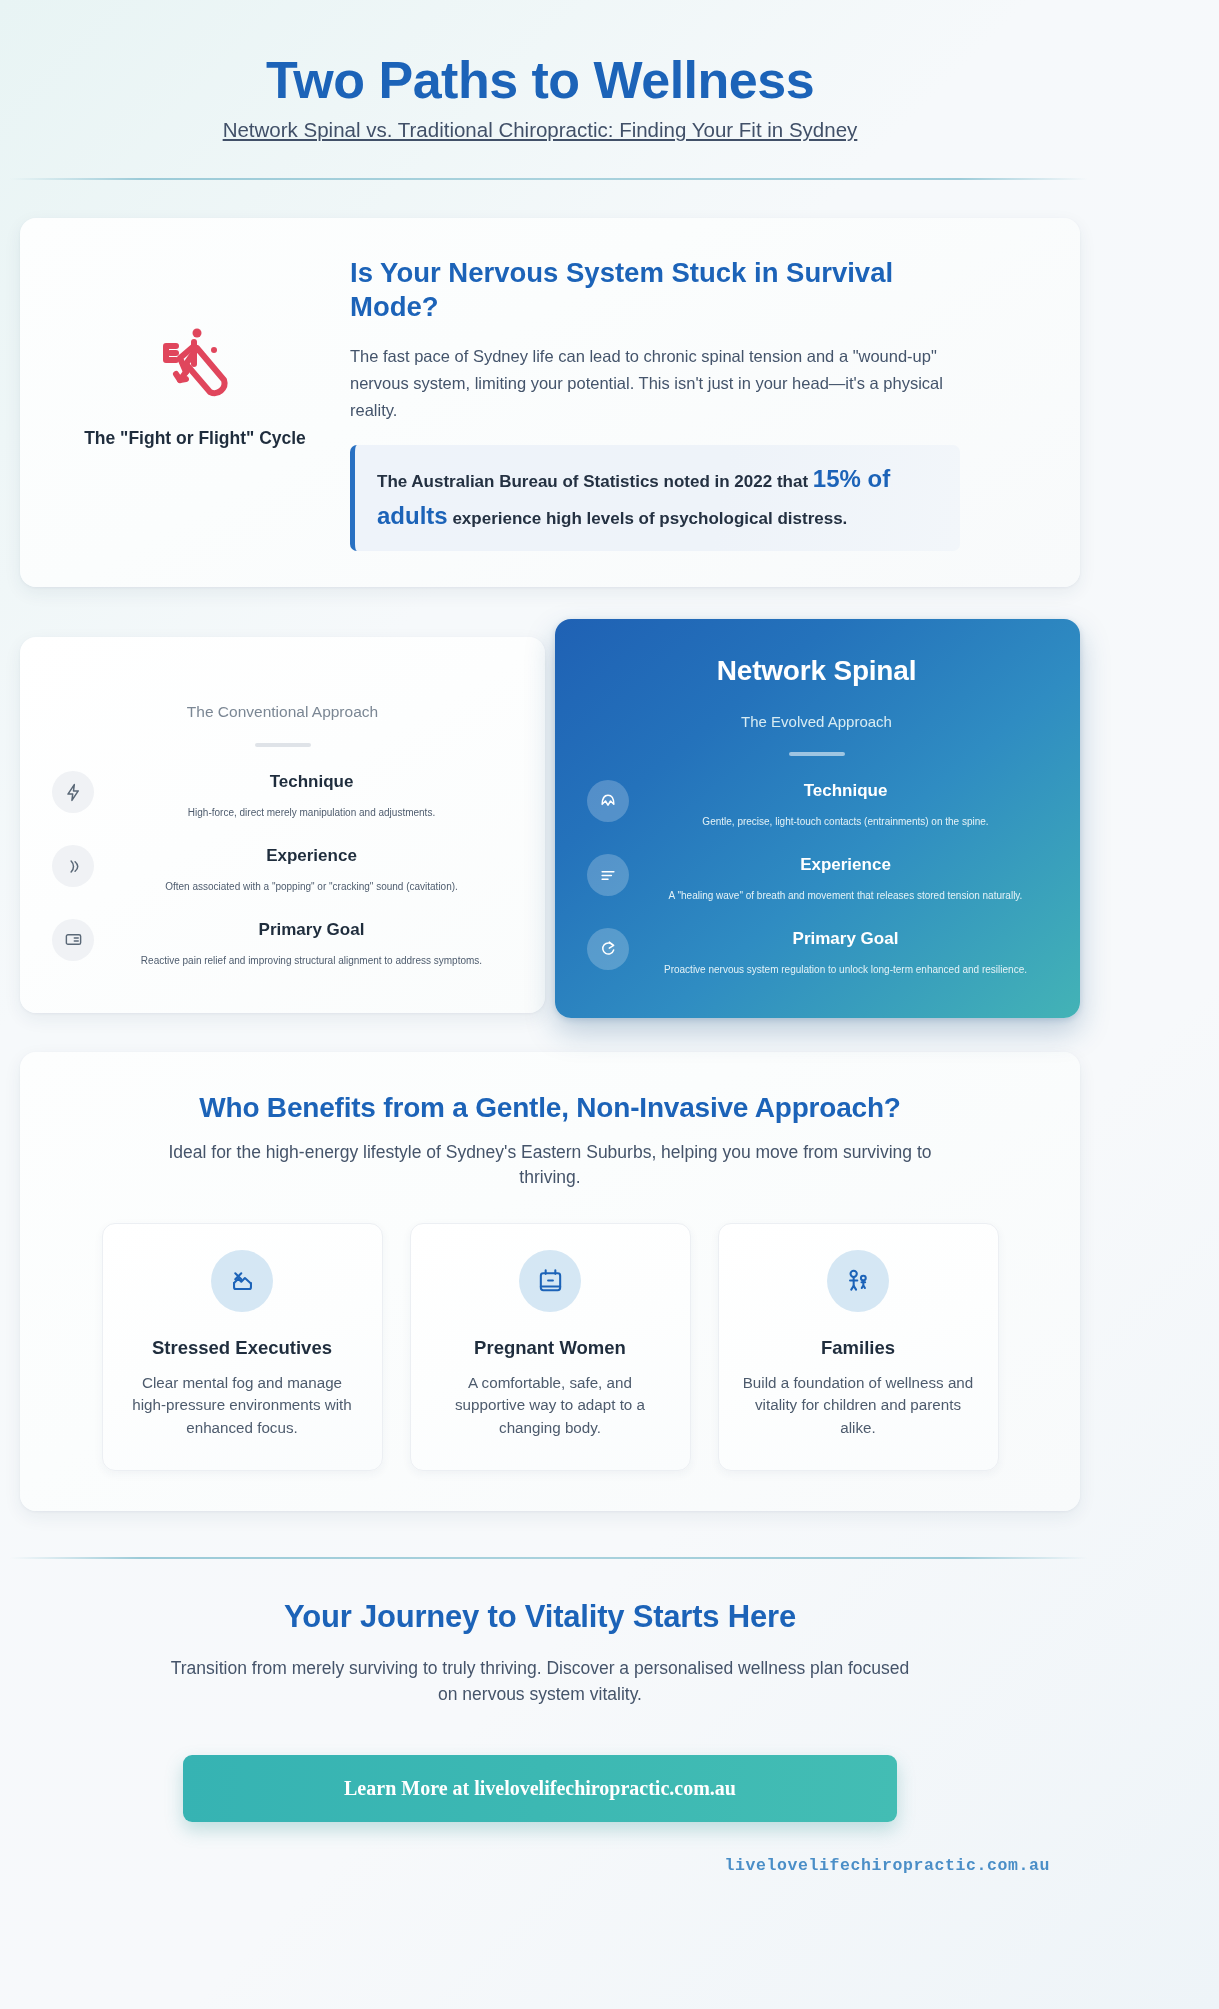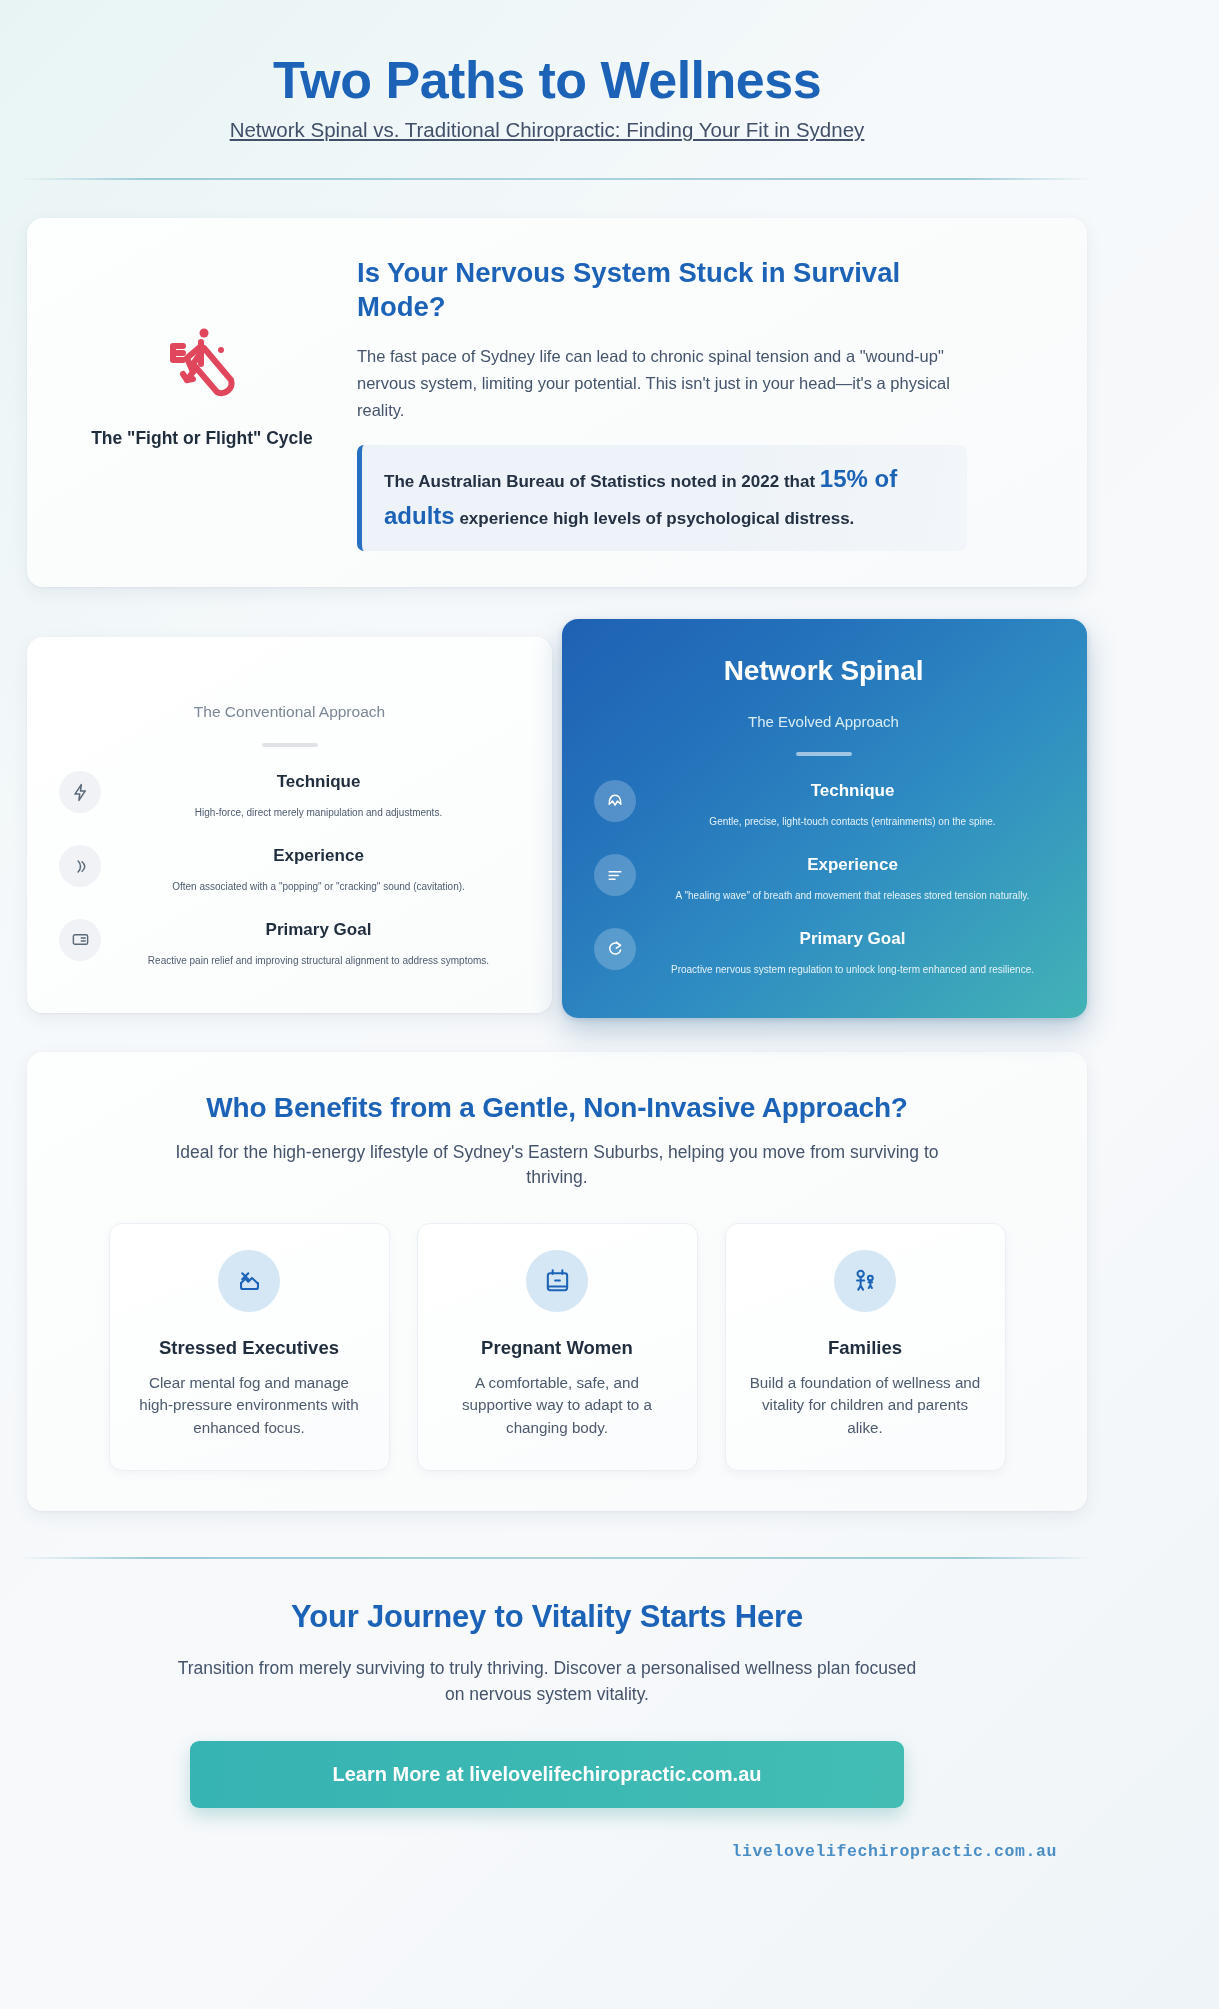--- a/index.html
+++ b/index.html
@@ -3,21 +3,21 @@
 <meta charset="utf-8">
 <style>
   *{box-sizing:border-box;margin:0;padding:0;}
   html,body{width:1219px;}
   body{
     font-family:"Liberation Sans", sans-serif;
     background:linear-gradient(135deg,#e8f4f4 0%,#f6f9fb 32%,#f7f9fb 68%,#eef4f8 100%);
     color:#334155;
     -webkit-font-smoothing:antialiased;
   }
-  .page{width:1034px;min-height:2009px;padding:0 0 24px 7px;position:relative;}
+  .page{width:1034px;min-height:2009px;padding:0 0 24px 0;position:relative;}
   .inner{width:1080px;margin:0 auto;padding:0 10px;}
 
   
   .header{padding:52px 0 0 0;text-align:center;}
   .title{
     font-size:52px;line-height:1.1;font-weight:bold;color:#1c63b8;
     letter-spacing:-0.5px;
   }
   .subtitle{
     margin-top:9px;font-size:20.5px;color:#415068;font-weight:400;text-decoration:underline;
@@ -128,25 +128,25 @@
 
   
   .foot-rule{
     margin:46px auto 0 auto;width:1078px;height:2px;
     background:linear-gradient(90deg,rgba(147,197,214,0) 0%,#9ccbd8 12%,#a9d2dd 50%,#9ccbd8 88%,rgba(147,197,214,0) 100%);
   }
   .cta{padding:40px 0 0 0;text-align:center;}
   .cta-h{font-size:31px;font-weight:bold;color:#1c63b8;letter-spacing:-0.2px;}
   .cta-p{margin:20px auto 0 auto;max-width:740px;font-size:17.5px;line-height:1.5;color:#45546a;}
   .cta-btn{
-    margin:34px auto 0 auto;display:block;width:714px;
+    margin:48px auto 0 auto;display:block;width:714px;
     padding:22px 20px;border:none;border-radius:9px;
     background:linear-gradient(95deg,#36b3b3 0%,#3cb8b3 50%,#43bdb4 100%);
     color:#ffffff;font-size:20px;font-weight:bold;
-    font-family:Liberation Sans, sans-serif;
+    font-family:Liberation Serif, serif;
     cursor:pointer;
     box-shadow:0 8px 18px rgba(45,150,150,0.28);
   }
   .foot-url{
     margin-top:34px;padding-right:20px;text-align:right;
     font-family:"Liberation Mono", monospace;
     font-size:16.5px;font-weight:bold;color:#4a8ec7;letter-spacing:0.6px;
   }
 </style>
 </head>

